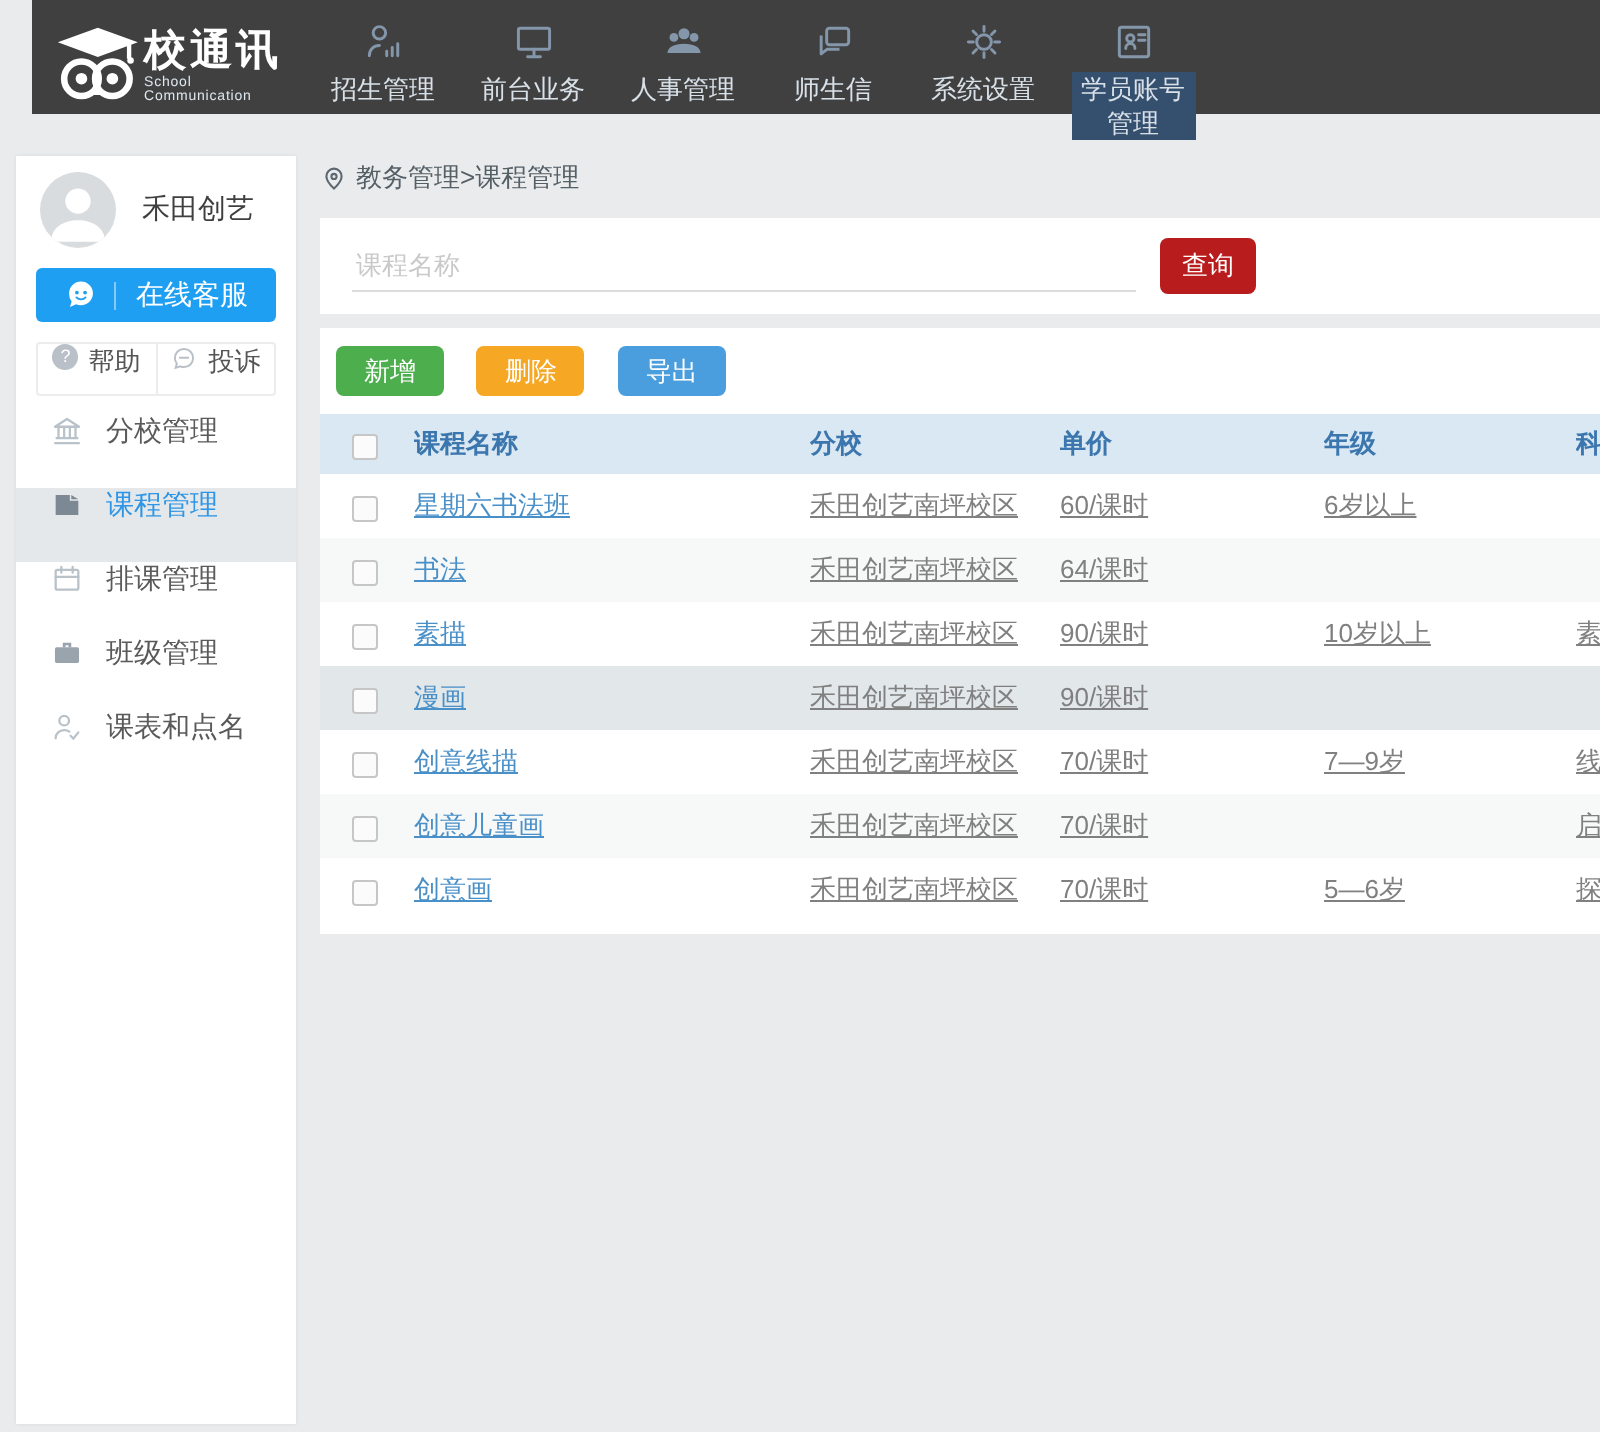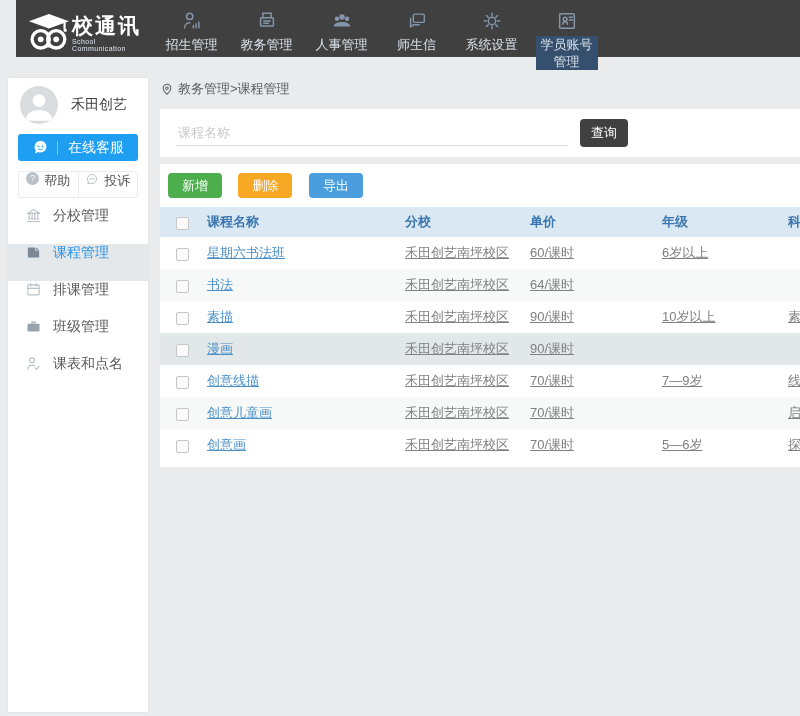--- a/index.html
+++ b/index.html
@@ -53,21 +53,21 @@
 
   
   .main { position:absolute; left:160px; top:80px; width:740px; }
   .breadcrumb { font-size:13px; color:#555f66; display:flex; align-items:center; }
   .breadcrumb svg { width:14px; height:14px; margin-right:4px; color:#5c6770; }
   .search-panel { margin-top:11px; background:#fff; height:48px; display:flex; align-items:center;
                   padding-left:16px; width:740px; }
   .search-input { width:392px; border:none; border-bottom:1px solid #dcdcdc; font-size:13px; color:#333;
                   padding:5px 2px; outline:none; background:transparent; }
   .search-input::placeholder { color:#c9c9c9; }
-  .query-btn { margin-left:12px; width:48px; height:28px; background:#404040; color:#fff; border:none;
+  .query-btn { margin-left:12px; width:48px; height:28px; background:#b91c1c; color:#fff; border:none;
                border-radius:4px; font-size:13px; cursor:pointer; }
 
   .table-panel { margin-top:7px; background:#fff; padding:9px 0 6px; width:740px; }
   .toolbar { padding:0 0 9px 8px; }
   .btn { height:25px; padding:0 14px; border:none; border-radius:4px; color:#fff; font-size:13px;
          margin-right:12px; cursor:pointer; }
   .btn-add { background:#4cae4c; }
   .btn-del { background:#f6a723; }
   .btn-exp { background:#4a9edd; }
 
@@ -111,26 +111,25 @@
           <circle cx="9.5" cy="7" r="3.4"></circle>
             <path d="M4 19.5c0-3.4 2.4-5.6 5.5-5.6"></path>
           <path d="M13.5 19.5v-2.5M16.5 19.5v-4.5M19.5 19.5v-6.5"></path>
         </svg>
       </span>
       <span class="nav-label">招生管理</span>
     </div>
     <div class="nav-item">
       <span class="nav-icon">
         <svg viewBox="0 0 24 24" fill="none" stroke="currentColor" stroke-width="1.6" stroke-linecap="round">
-          <path d="M7.5 8.5V3.5h9v5"></path>
-            <rect x="5" y="8.5" width="14" height="9" rx="1"></rect>
-          <path d="M8.5 12h7M8.5 14.5h5"></path>
-        </svg>
-      </span>
-      <span class="nav-label">教务管理</span>
+          <rect x="3.5" y="4.5" width="17" height="11.5" rx="1"></rect>
+            <path d="M8.5 20h7M12 16v4"></path>
+        </svg>
+      </span>
+      <span class="nav-label">前台业务</span>
     </div>
     <div class="nav-item">
       <span class="nav-icon">
         <svg viewBox="0 0 24 24" fill="currentColor">
           <circle cx="6.5" cy="9.5" r="2.4"></circle>
             <circle cx="17.5" cy="9.5" r="2.4"></circle>
             <circle cx="12" cy="7.5" r="3"></circle>
           <path d="M3 18c0-3 3.6-5 9-5s9 2 9 5z"></path>
         </svg>
       </span>

